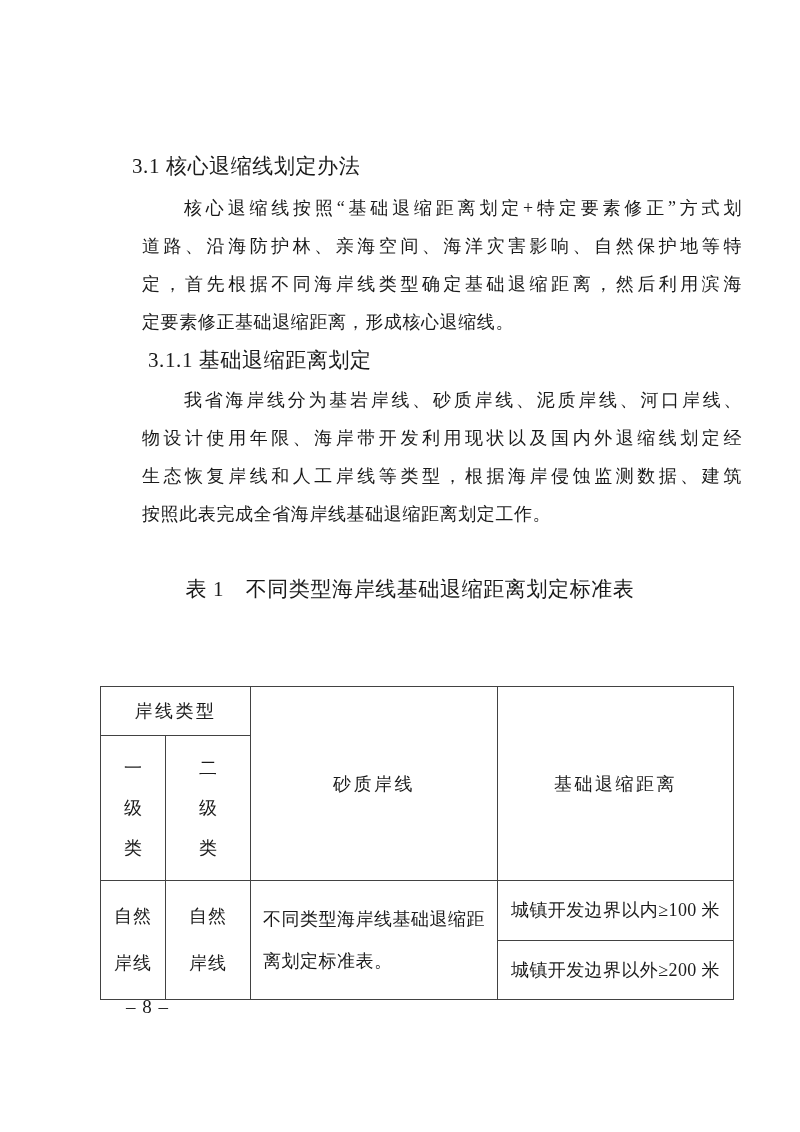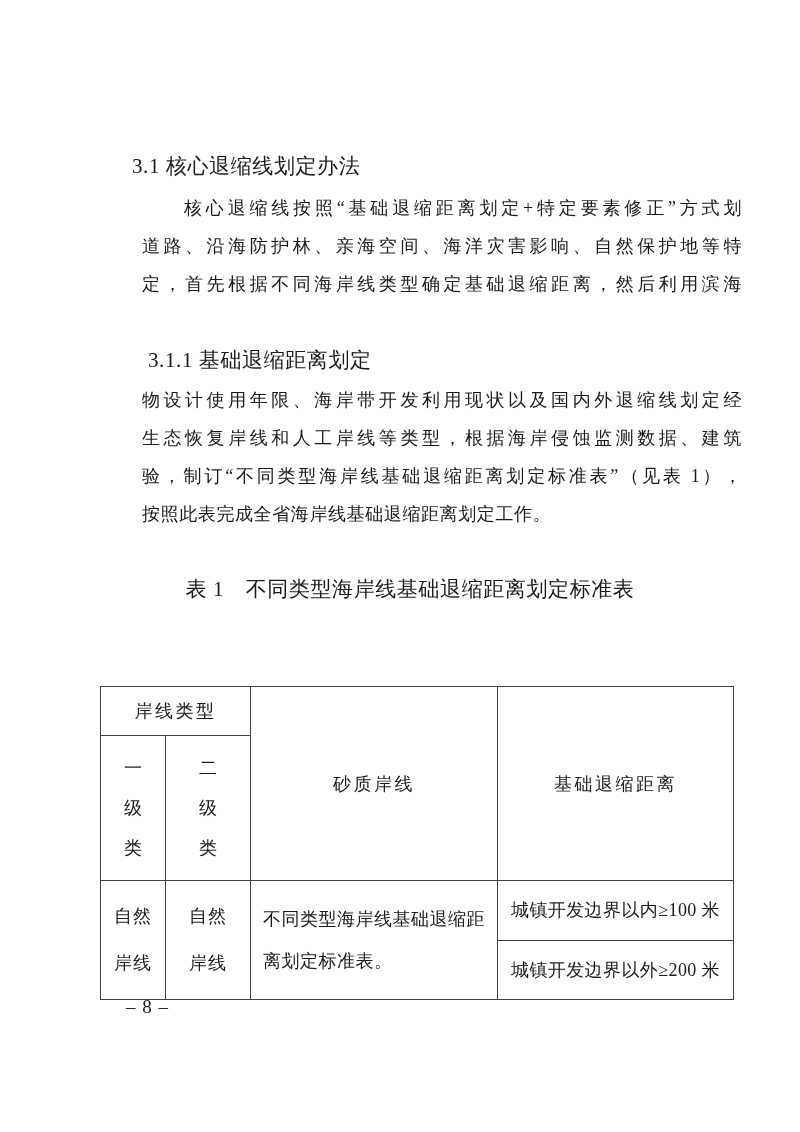--- a/index.html
+++ b/index.html
@@ -96,28 +96,29 @@
 <body>
 
 <div>
 
   <div id="heading-1" class="abs tline">3.1 核心退缩线划定办法</div>
 
   <div id="para-1" class="abs">
     <div class="pline first">核心退缩线按照“基础退缩距离划定+特定要素修正”方式划</div>
     <div class="pline">道路、沿海防护林、亲海空间、海洋灾害影响、自然保护地等特</div>
     <div class="pline">定，首先根据不同海岸线类型确定基础退缩距离，然后利用滨海</div>
+    <div class="pline last">定要素修正基础退缩距离，形成核心退缩线。</div>
   </div>
 
   <div id="heading-2" class="abs tline">3.1.1 基础退缩距离划定</div>
 
   <div id="para-2" class="abs">
+    <div class="pline first">我省海岸线分为基岩岸线、砂质岸线、泥质岸线、河口岸线、</div>
     <div class="pline">物设计使用年限、海岸带开发利用现状以及国内外退缩线划定经</div>
     <div class="pline">生态恢复岸线和人工岸线等类型，根据海岸侵蚀监测数据、建筑</div>
-    <div class="pline">验，制订“不同类型海岸线基础退缩距离划定标准表”（见表 1），</div>
     <div class="pline last">按照此表完成全省海岸线基础退缩距离划定工作。</div>
   </div>
 
   <div id="table-caption" class="abs">表 1　不同类型海岸线基础退缩距离划定标准表</div>
 
   <table id="standards-table">
     <colgroup>
       <col style="width:51px">
       <col style="width:85px">
       <col style="width:246px">

